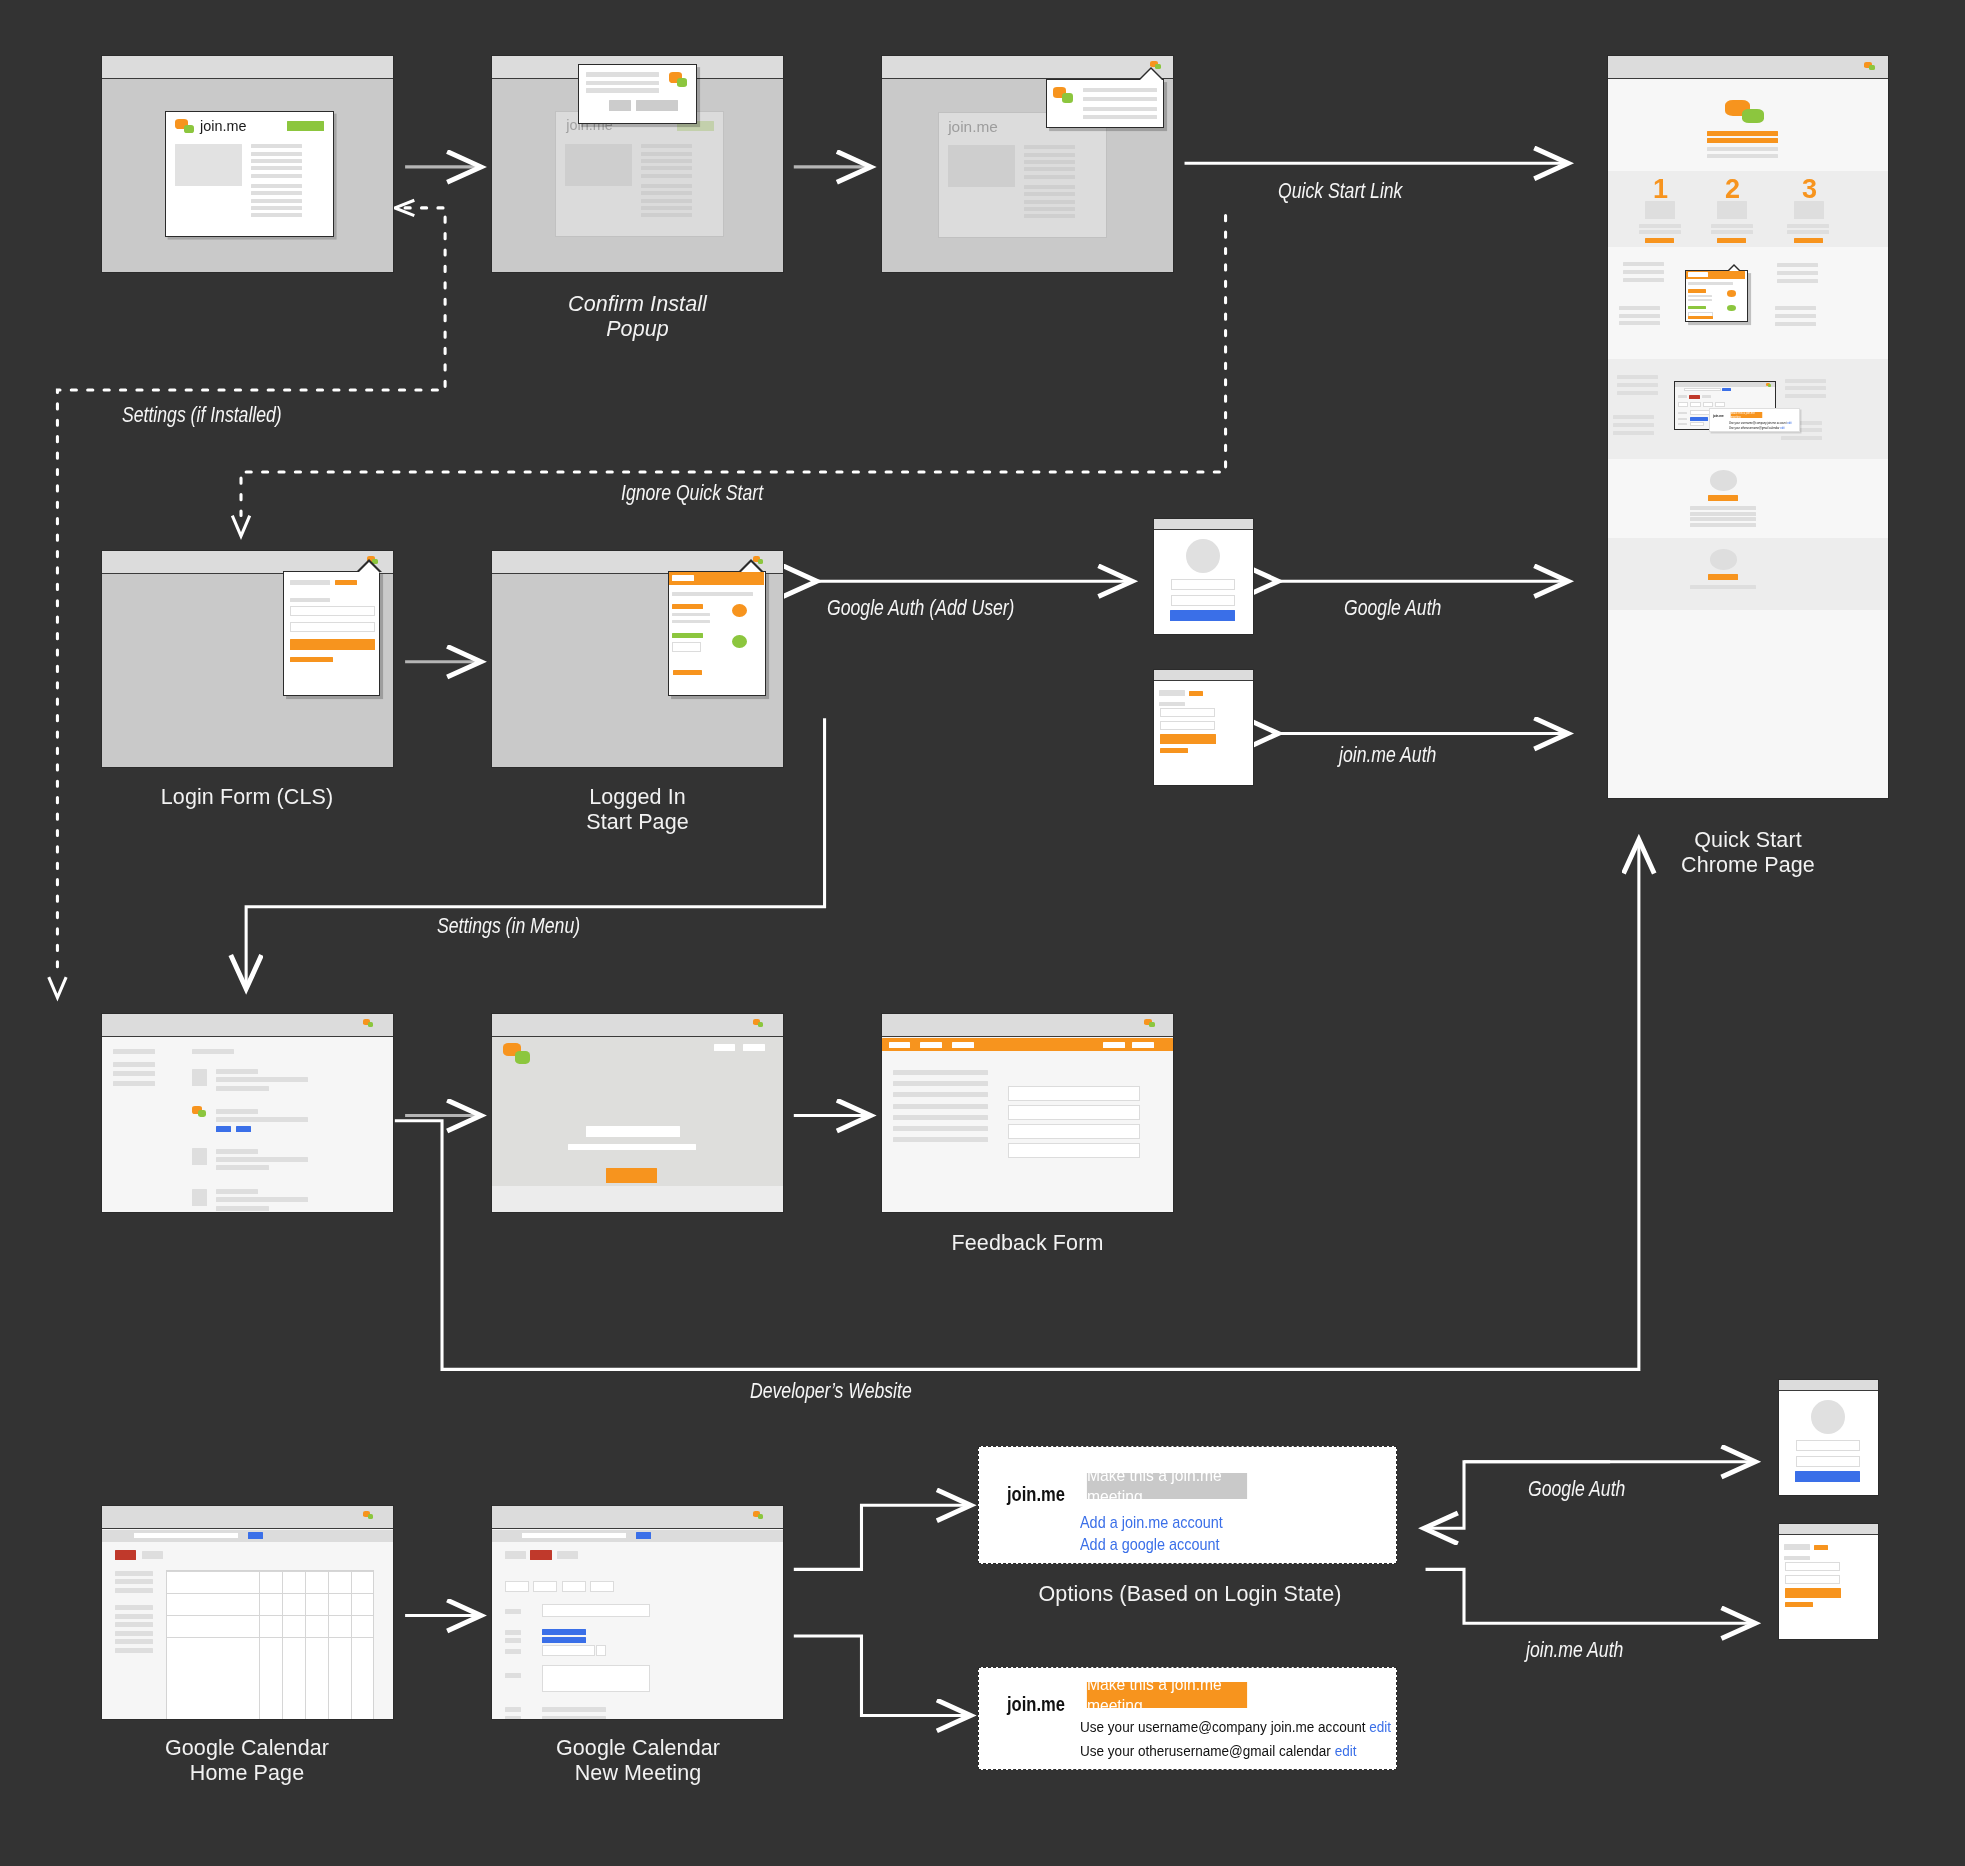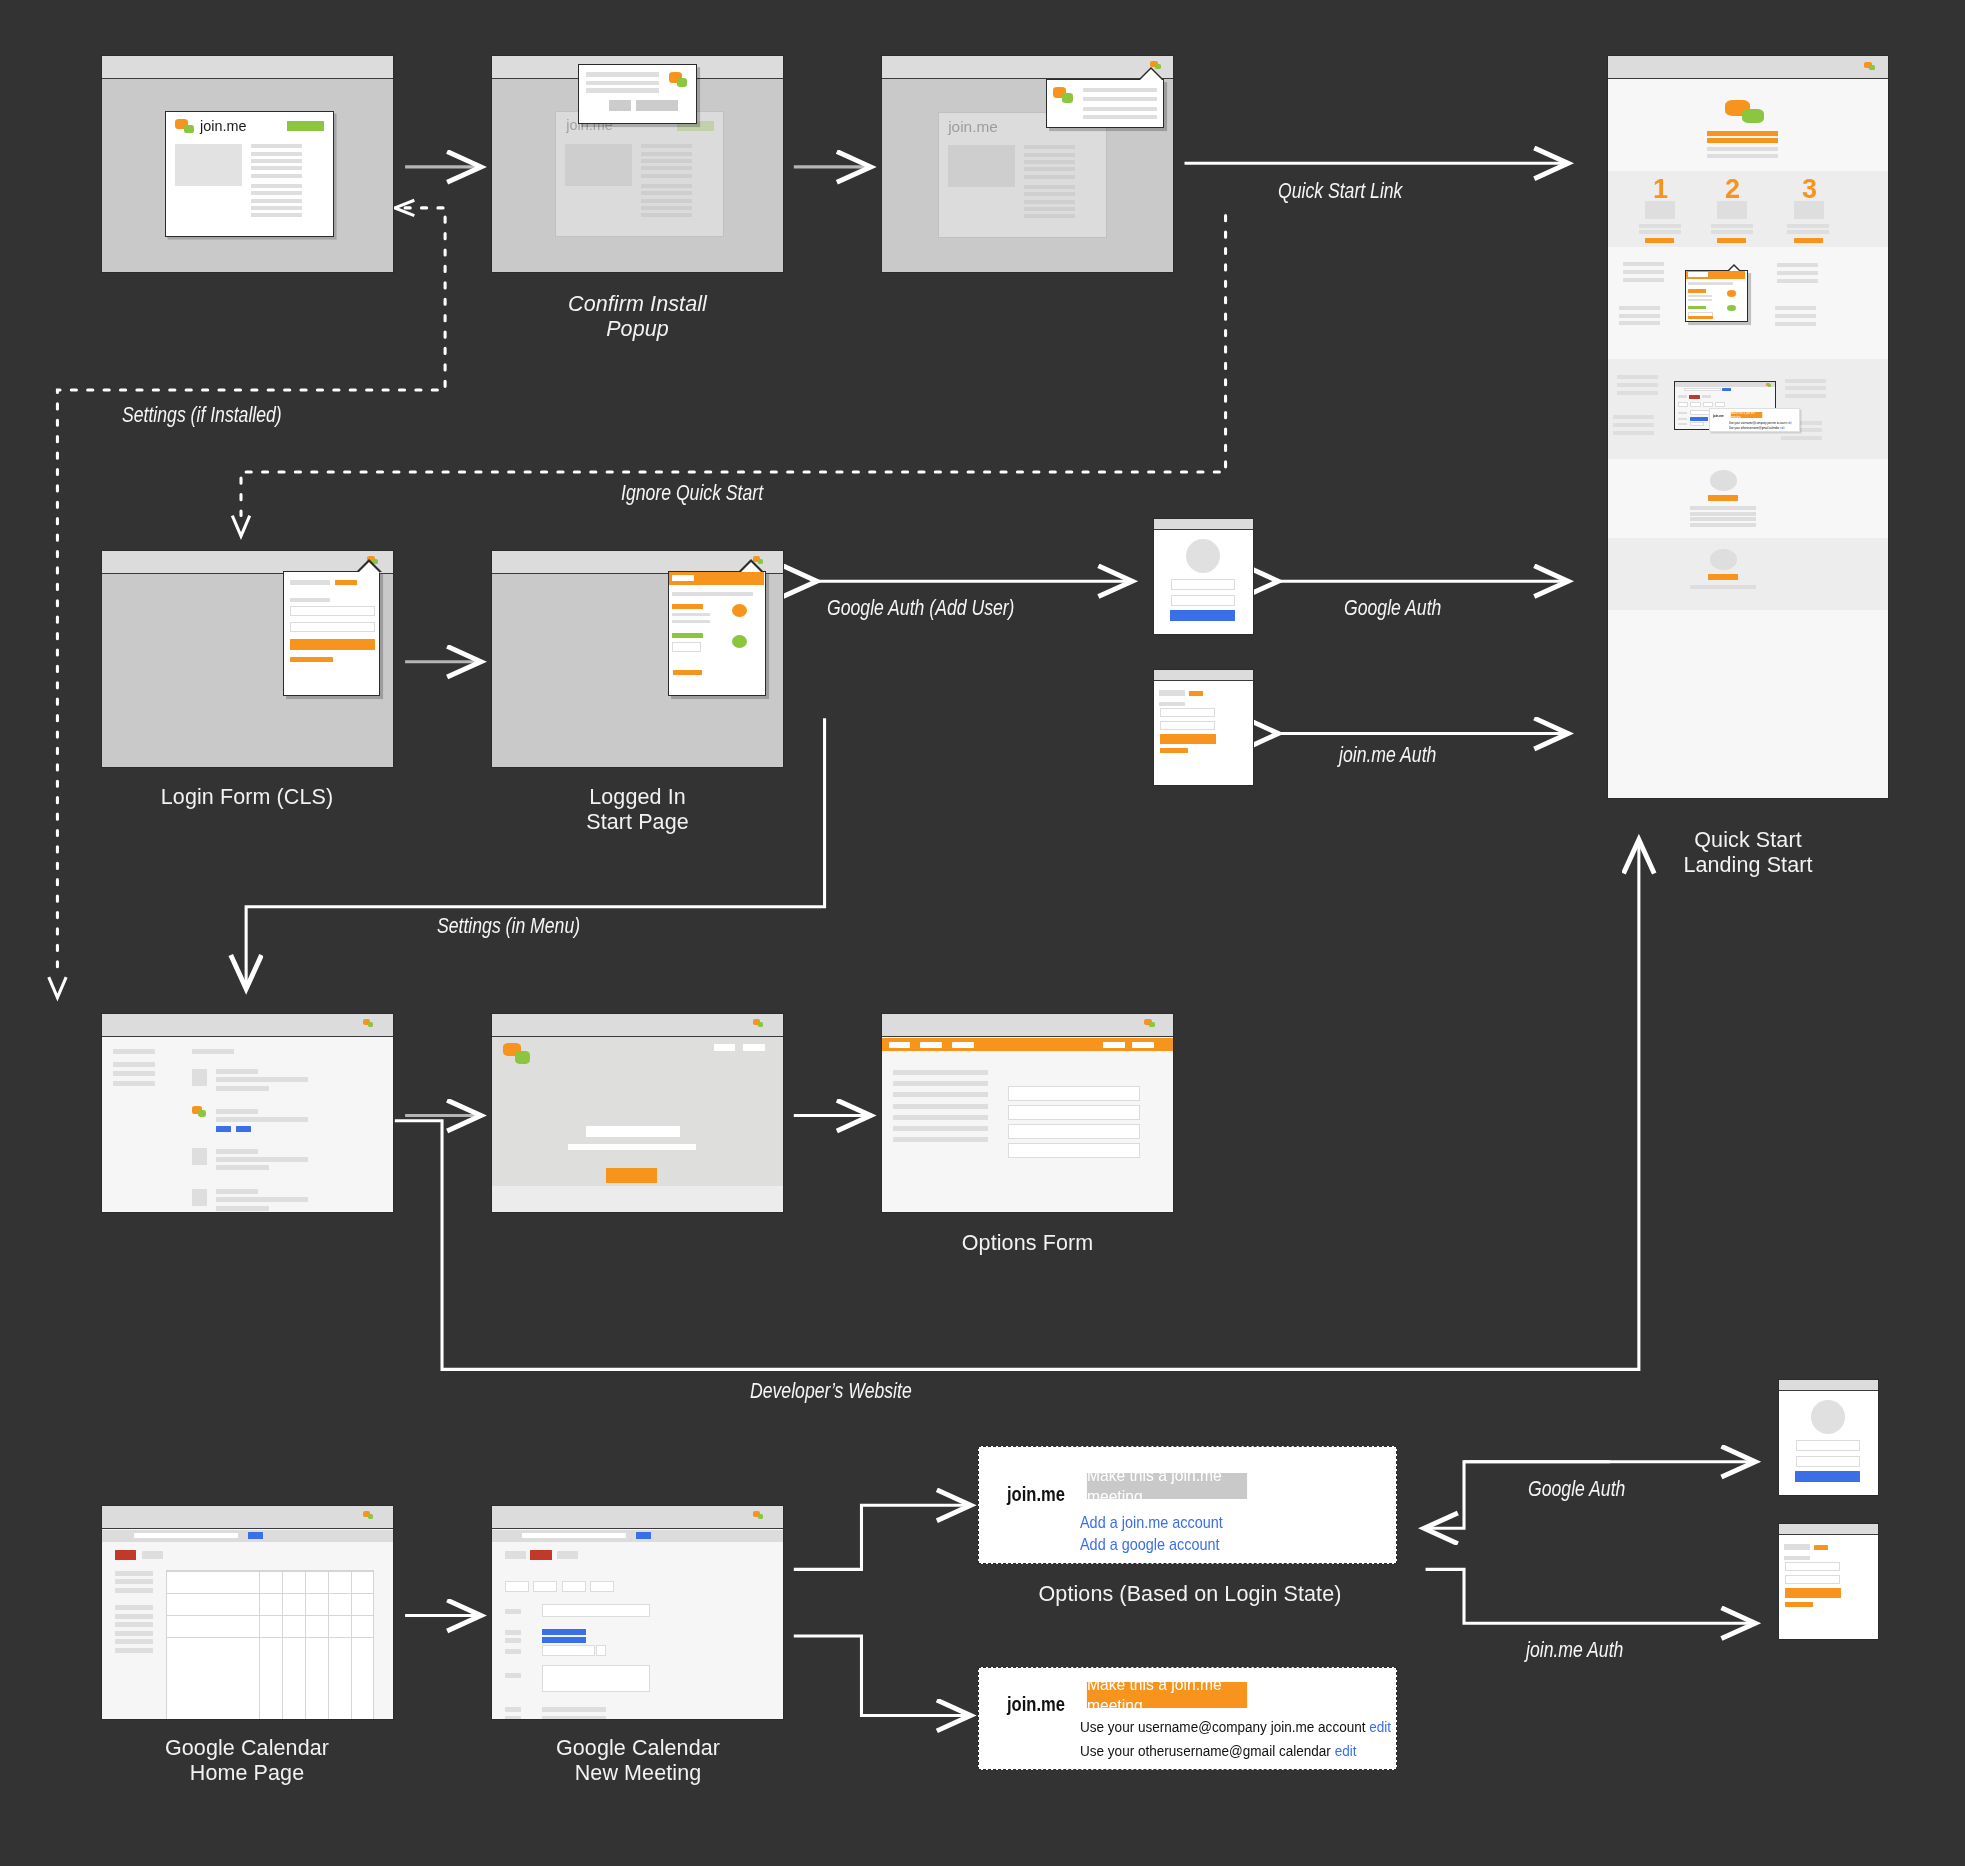--- a/index.html
+++ b/index.html
@@ -371,21 +371,21 @@
 
       <div style="position:absolute;left:0;top:458px;width:100%;height:72px;background:#ededed;">
         <div class="circle" style="left:102px;top:11.3px;width:27px;height:20.5px;background:#dedede;"></div>
         <div class="bar orange" style="left:100px;top:36px;width:30px;height:5.6px;"></div>
         <div class="bar" style="left:82px;top:47px;width:66px;height:3.6px;"></div>
       </div>
     </div>
   </div>
   <div class="caption" style="left:1607px;top:828px;width:282px;">
     <div>Quick Start</div>
-    <div>Landing Start</div>
+    <div>Chrome Page</div>
   </div>
 
   <div class="win" style="left:101px;top:550px;width:293px;height:218px;">
     <div class="titlebar">
       <div class="jmlogo" style="right:14.4px;top:5.1px;width:11.3px;height:9.2px;">
         <div class="o" style="left:0;top:0;width:7.2px;height:5.6px;"></div>
         <div class="g" style="left:4.6px;top:3.1px;width:5.6px;height:5.1px;"></div>
       </div>
     </div>
     <div class="body"></div>
@@ -552,21 +552,21 @@
         <div class="bar" style="left:10.8px;top:88px;width:95px;height:5.1px;"></div>
         <div class="bar" style="left:10.8px;top:99px;width:95px;height:5.1px;"></div>
       </div>
       <div class="inputbox" style="left:126px;top:48px;width:132px;height:15.4px;"></div>
       <div class="inputbox" style="left:126px;top:67px;width:132px;height:15.4px;"></div>
       <div class="inputbox" style="left:126px;top:86px;width:132px;height:15.4px;"></div>
       <div class="inputbox" style="left:126px;top:105px;width:132px;height:15.4px;"></div>
     </div>
   </div>
   <div class="caption" style="left:881px;top:1231px;width:293px;">
-    <div>Options Form</div>
+    <div>Feedback Form</div>
   </div>
 
   <div class="win" style="left:101px;top:1505px;width:293px;height:215px;background:#f6f6f6;">
     <div class="titlebar">
       <div class="jmlogo" style="right:18.5px;top:5.1px;width:11.3px;height:9.2px;">
         <div class="o" style="left:0;top:0;width:7.2px;height:5.6px;"></div>
         <div class="g" style="left:4.6px;top:3.1px;width:5.6px;height:5.1px;"></div>
       </div>
     </div>
     <div class="body" style="background:#f6f6f6;">

